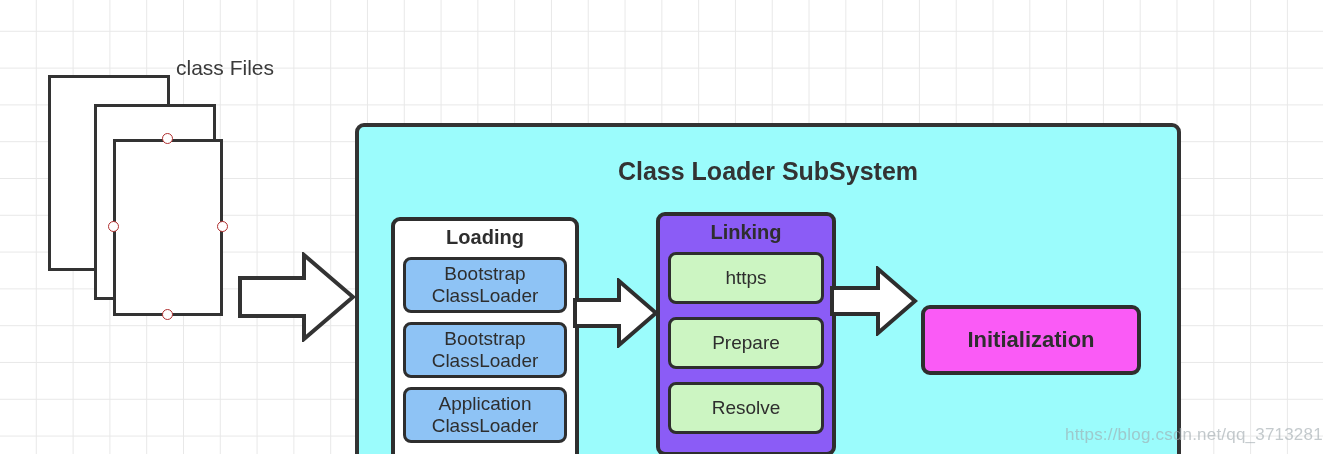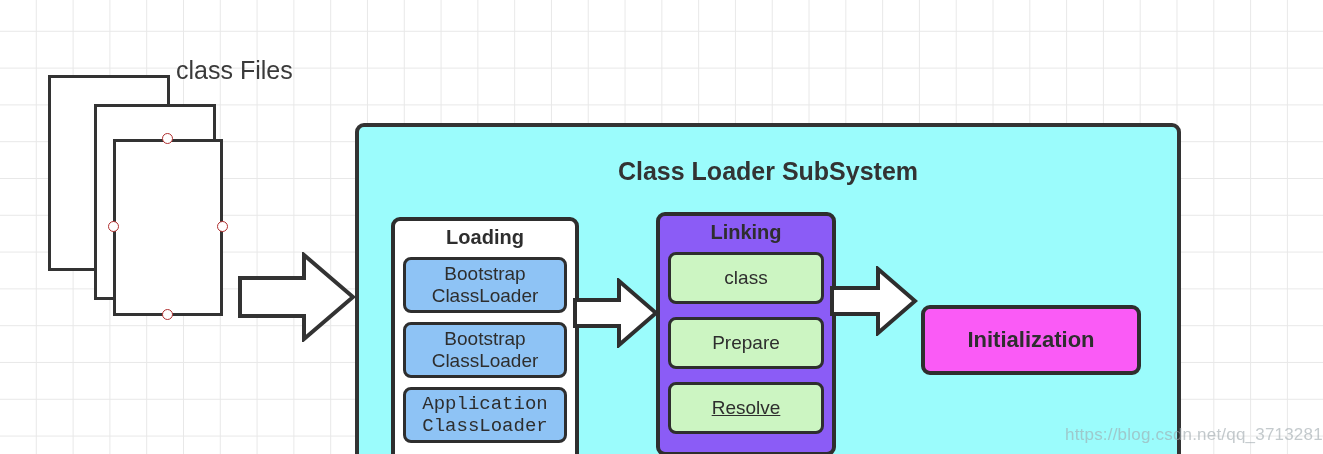--- a/index.html
+++ b/index.html
@@ -49,21 +49,21 @@
   }
   #handle-top    { left: 162px; top: 133px; }
   #handle-left   { left: 108px; top: 221px; }
   #handle-right  { left: 217px; top: 221px; }
   #handle-bottom { left: 162px; top: 309px; }
 
   #class-files-label {
     position: absolute;
     left: 176px;
     top: 56px;
-    font-size: 25px;
+    font-size: 21px;
     color: #3a3a3a;
     white-space: nowrap;
     z-index: 7;
     text-align: right;
   }
 
   
   .arrow-svg {
     position: absolute;
     z-index: 8;
@@ -140,26 +140,26 @@
     align-items: center;
     justify-content: center;
     text-align: center;
     font-size: 19px;
     line-height: 22px;
     color: #2e2e2e;
   }
   #loading-box .sub-box { background: #8ec3f5; height: 56px; }
   #loading-sub-0 { top: 36px; }
   #loading-sub-1 { top: 101px; }
-  #loading-sub-2 { top: 166px; font-family: Liberation Mono, monospace; }
+  #loading-sub-2 { top: 166px; }
 
   #linking-box .sub-box { background: #ccf5c2; height: 52px; }
   #linking-sub-0 { top: 36px; }
   #linking-sub-1 { top: 101px; text-align: right; }
-  #linking-sub-2 { top: 166px; text-decoration: underline; }
+  #linking-sub-2 { top: 166px; }
 
   
   #init-box {
     position: absolute;
     left: 562px;
     top: 178px;
     width: 220px;
     height: 70px;
     background: #fa5bf6;
     border: 4px solid #2e2e2e;
@@ -230,21 +230,21 @@
         <span>
           <span>Application</span><br>
           <span>ClassLoader</span>
         </span>
       </div>
     </div>
 
     <div class="phase-box" id="linking-box">
       <div class="phase-title">Linking</div>
 
-      <div class="sub-box" id="linking-sub-0">class</div>
+      <div class="sub-box" id="linking-sub-0">https</div>
       <div class="sub-box" id="linking-sub-1">Prepare</div>
       <div class="sub-box" id="linking-sub-2">Resolve</div>
     </div>
 
     <div id="init-box">Initialization</div>
   </div>
 
   <svg class="arrow-svg" id="arrow-mid" width="86" height="70" viewBox="0 0 86 70">
     <polygon points="2,22 46,22 46,3 83,35 46,67 46,48 2,48" fill="#ffffff" stroke="#2e2e2e" stroke-width="4" stroke-linejoin="miter"></polygon>
   </svg>

